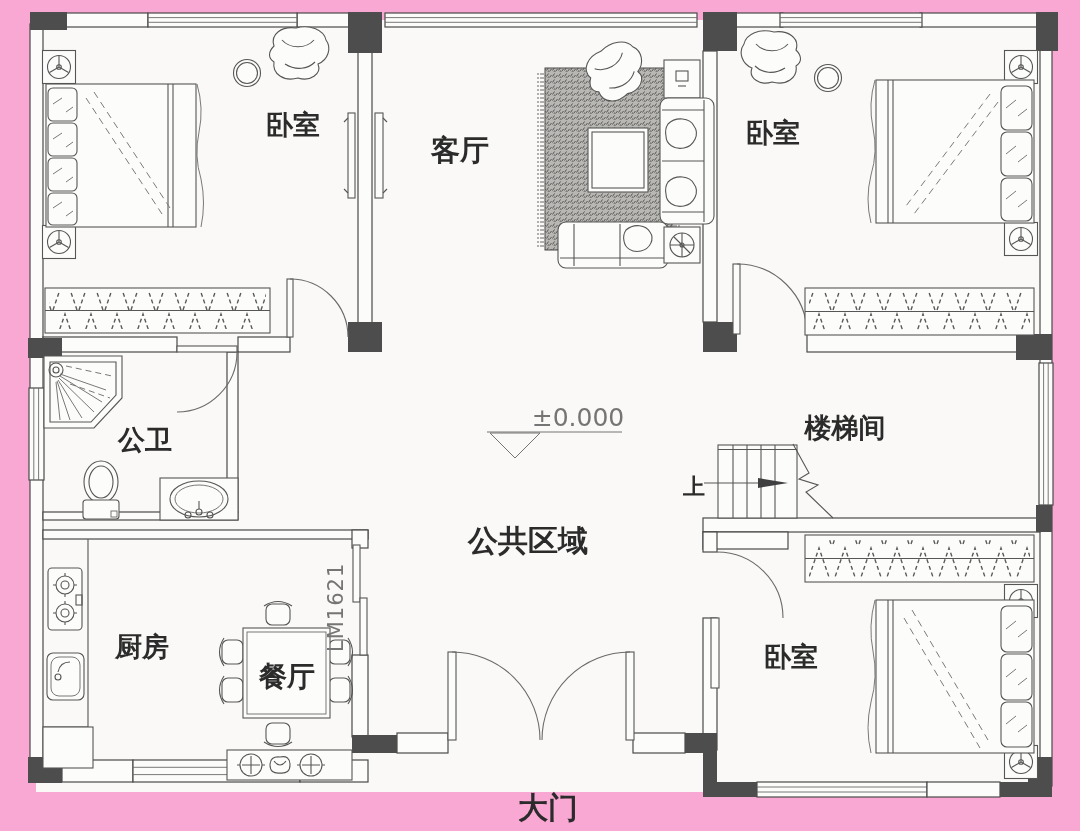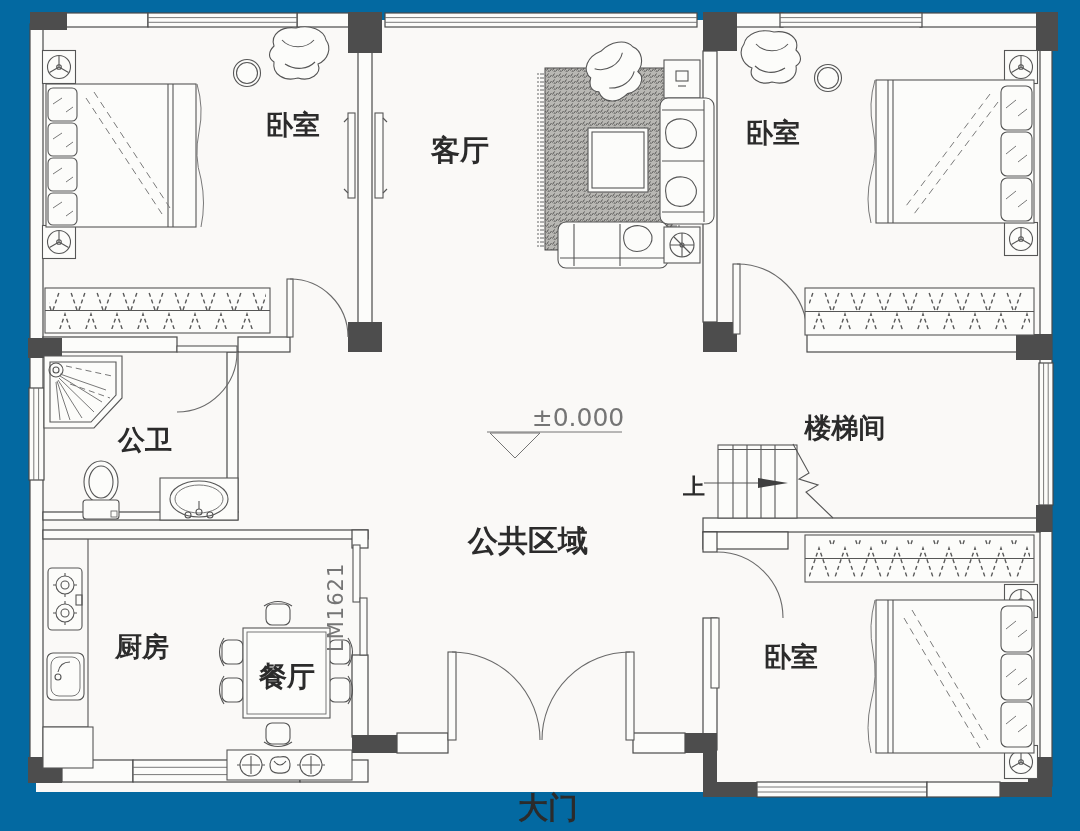--- a/index.html
+++ b/index.html
@@ -1,16 +1,16 @@
 <!DOCTYPE html>
 <html><head>
 <meta charset="utf-8">
 <style>
   html,body{margin:0;padding:0;background:#f3f3f1;}
-  .stage{width:1080px;height:831px;position:relative;background:#0369a1;overflow:hidden;}
+  .stage{width:1080px;height:831px;position:relative;background:#f9a8d4;overflow:hidden;}
   svg{display:block;font-family:"DejaVu Sans","Liberation Sans",sans-serif;}
   .w   {fill:#fcfcfa;stroke:#4a4a4a;stroke-width:1.2;}
   .col {fill:#4d4d4d;stroke:none;}
   .f   {fill:#fcfcfa;stroke:#565656;stroke-width:1.1;}
   .ln  {fill:none;stroke:#565656;stroke-width:1.1;}
   .lnt {fill:none;stroke:#6a6a6a;stroke-width:0.9;}
   .dsh {fill:none;stroke:#7b7b7b;stroke-width:1;stroke-dasharray:7 5;}
   .arc {fill:none;stroke:#6a6a6a;stroke-width:1.1;}
   .t   {fill:#2b2b2b;font-weight:600;}
   .tm  {fill:#757575;font-weight:400;}

